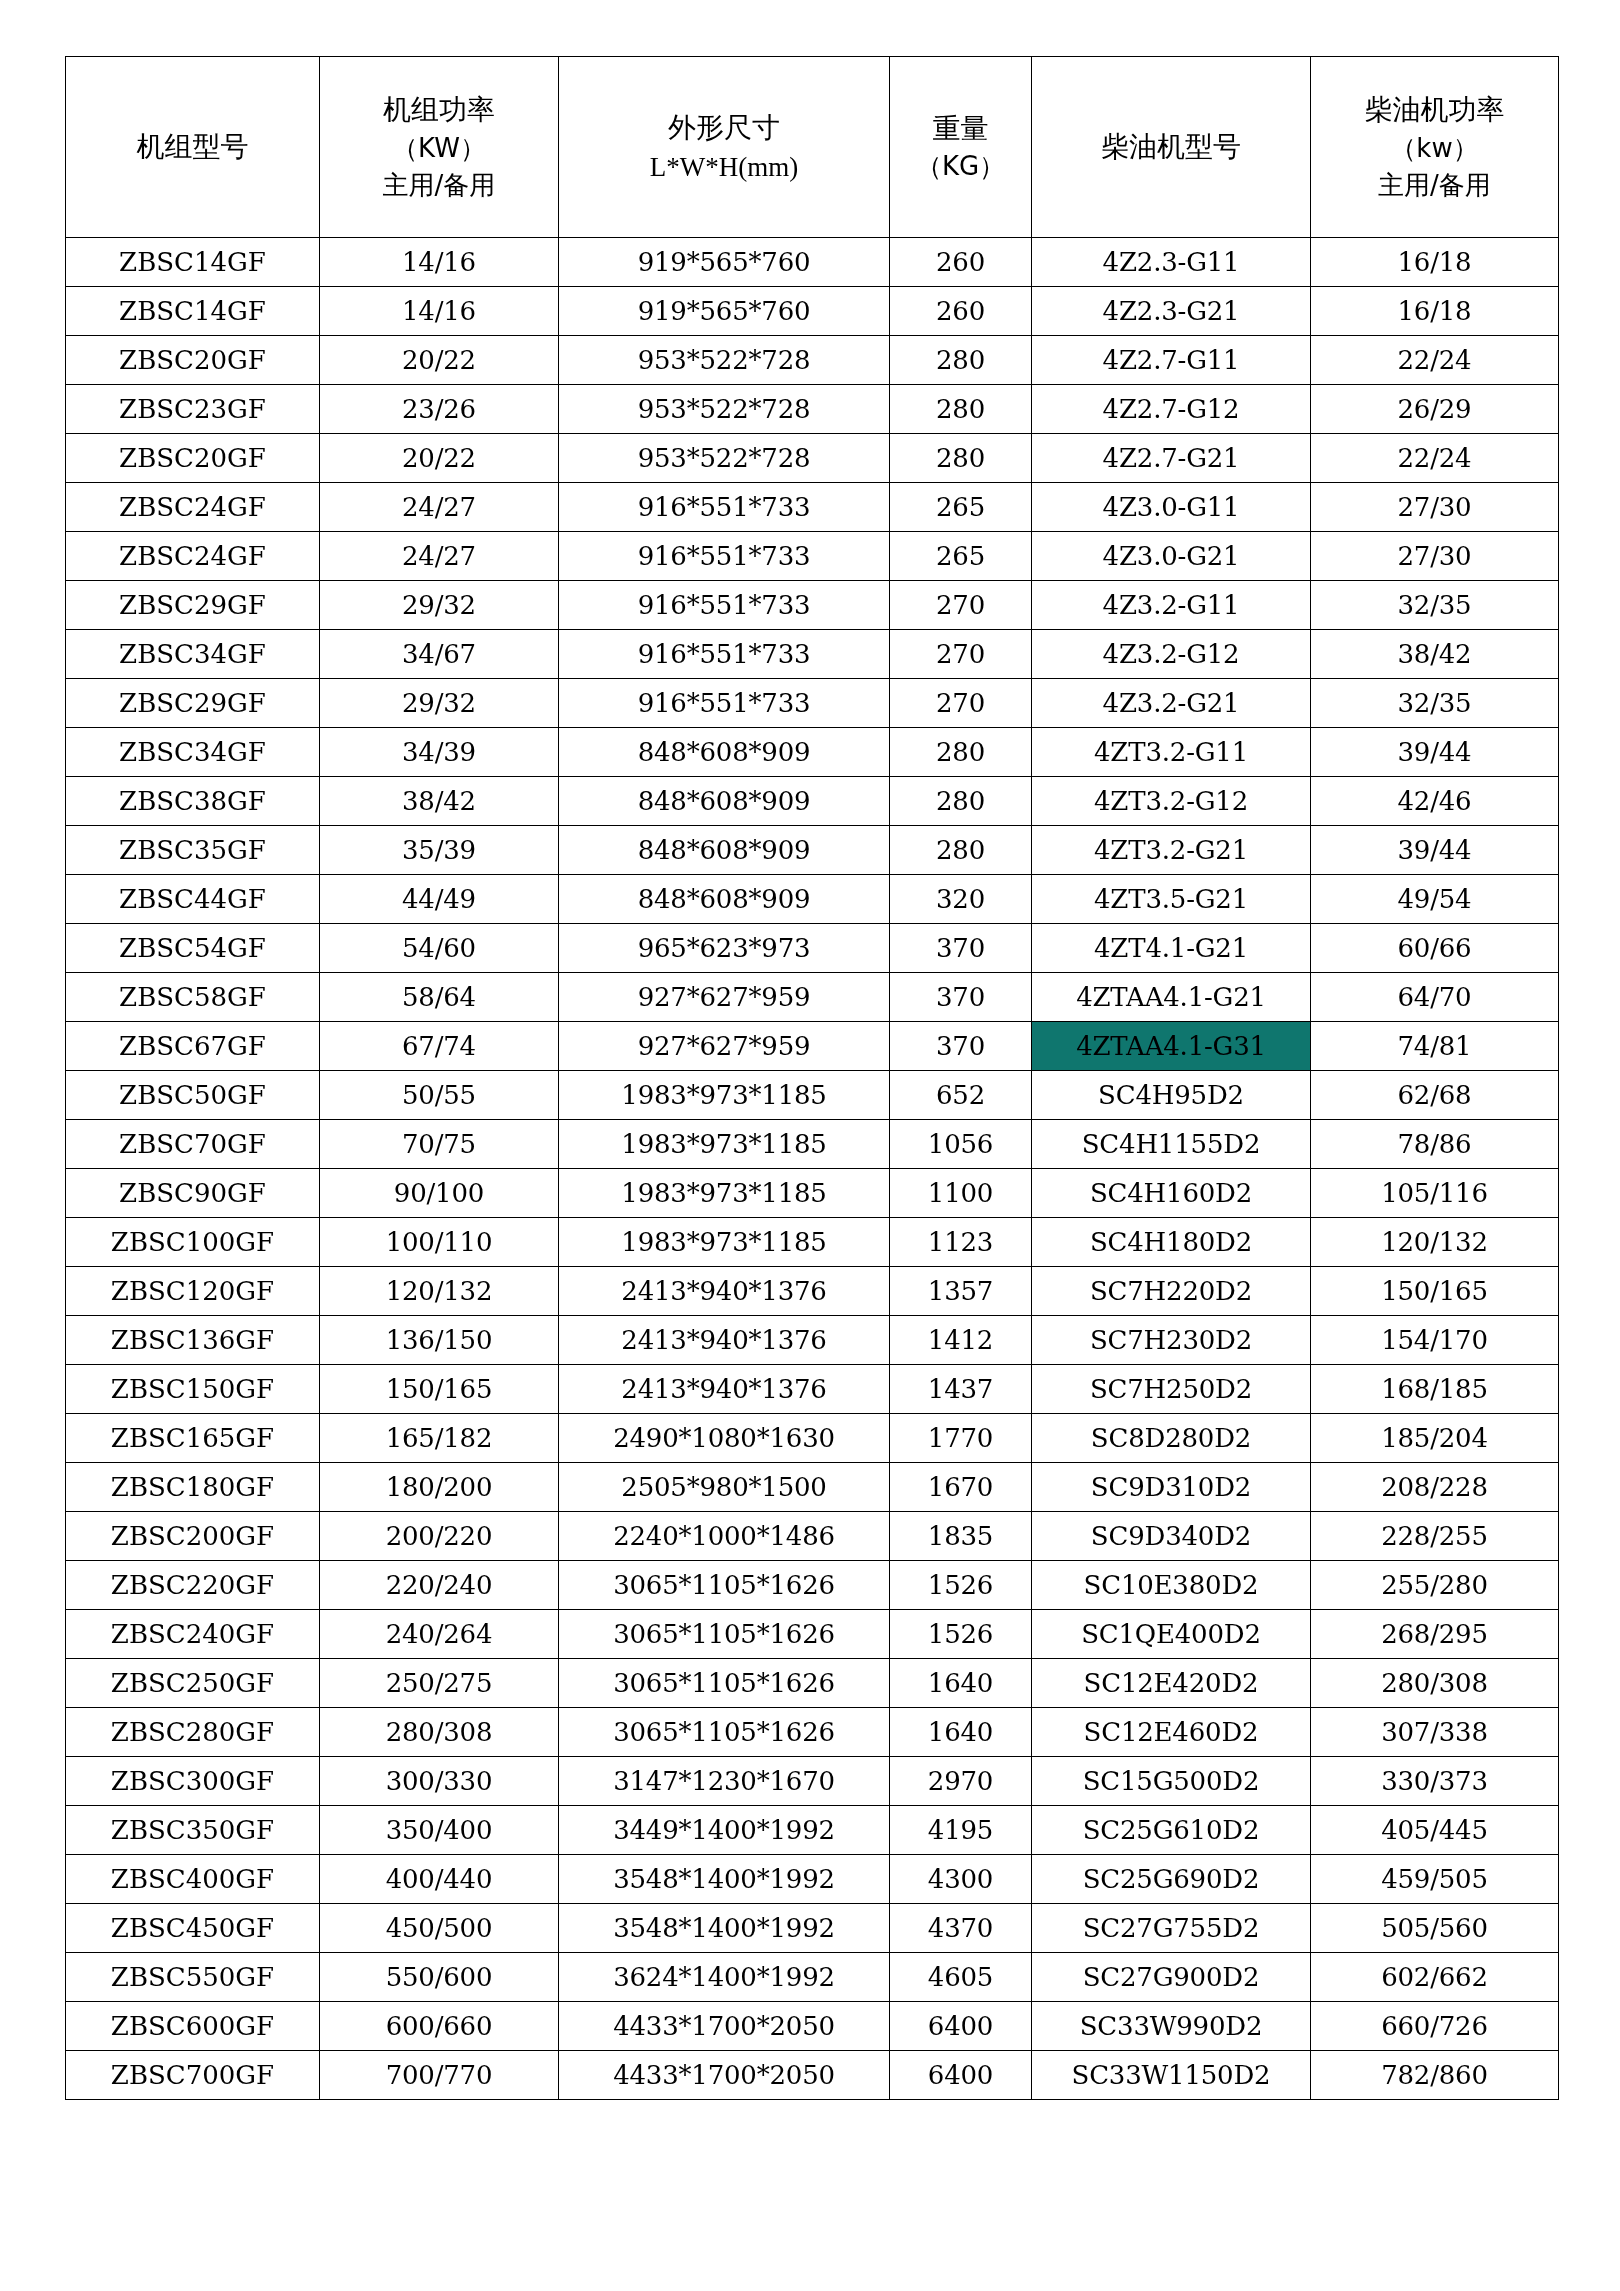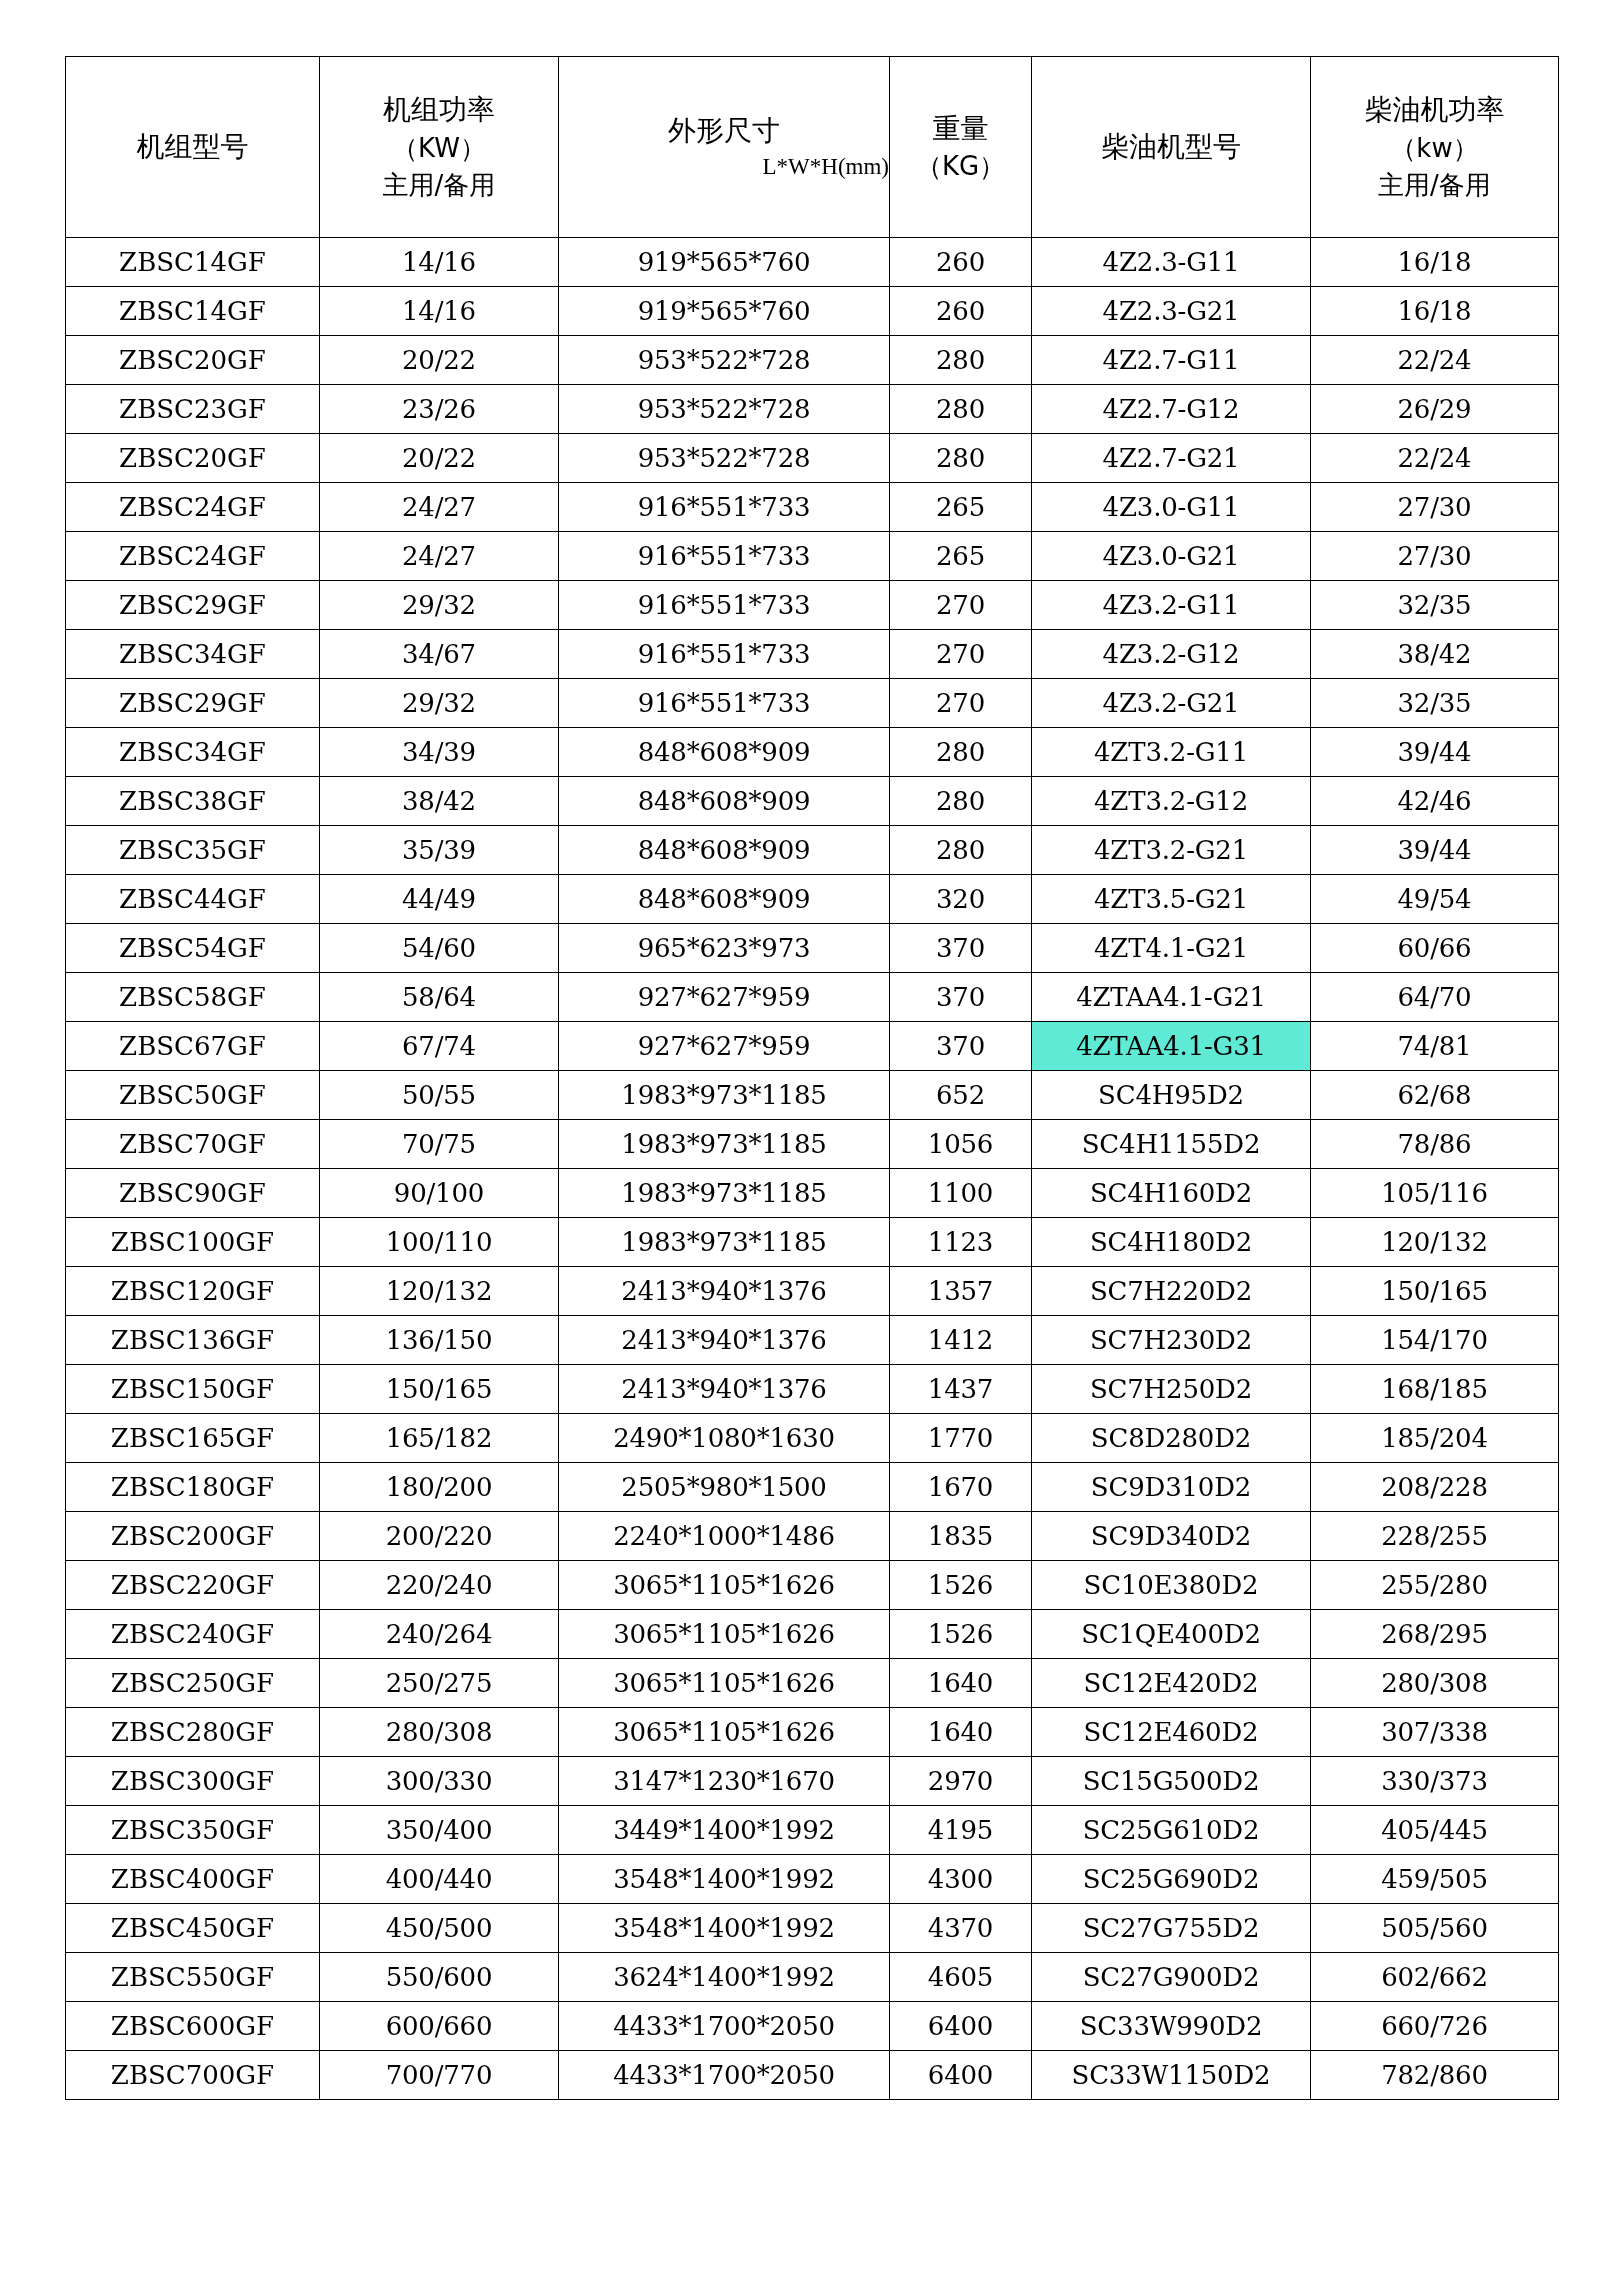--- a/index.html
+++ b/index.html
@@ -42,35 +42,34 @@
   }
   table.spec thead th {
     height: 180px;
     font-size: 28px;
     line-height: 1.42;
   }
   table.spec thead th .sub {
     font-size: 26px;
   }
   table.spec thead th .mm {
-    font-size: 23px;
-    text-align: right;
+    font-size: 27px;
   }
   table.spec tbody td {
     height: 48px;
     font-size: 26px;
     font-family: "DejaVu Serif", serif;
     letter-spacing: -0.2px;
   }
   table.spec tbody td.model {
     letter-spacing: 0px;
     text-align: center;
   }
   td.hl {
-    background: #5eead4;
+    background: #0f766e;
   }
   .cjk {
     font-family: "DejaVu Sans", sans-serif;
   }
   .hdr-line { display: block; }
 </style>
 </head>
 <body>
 
 <div class="page">

